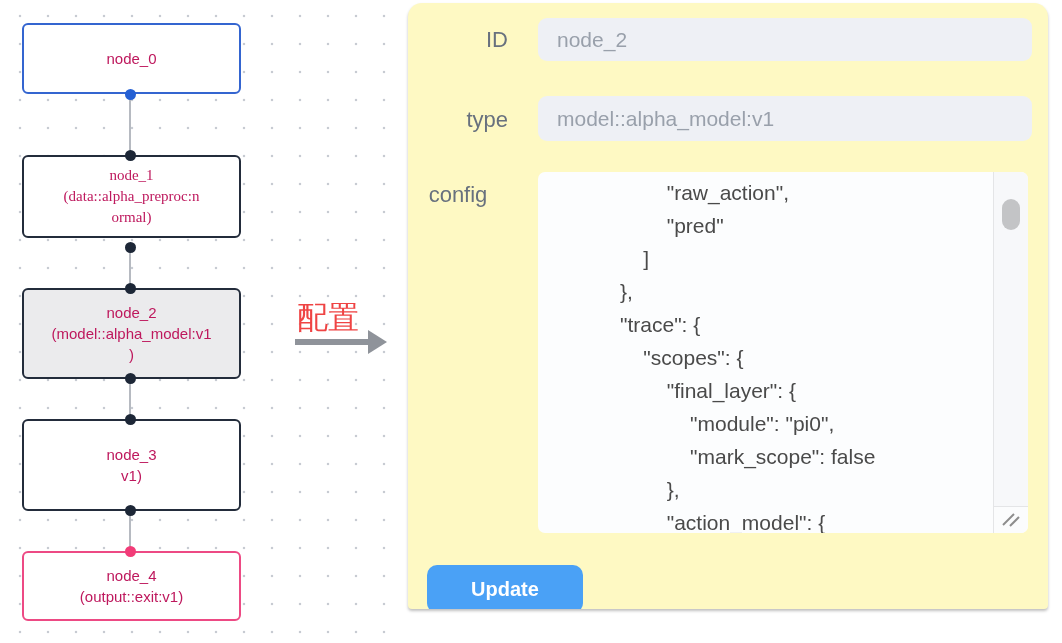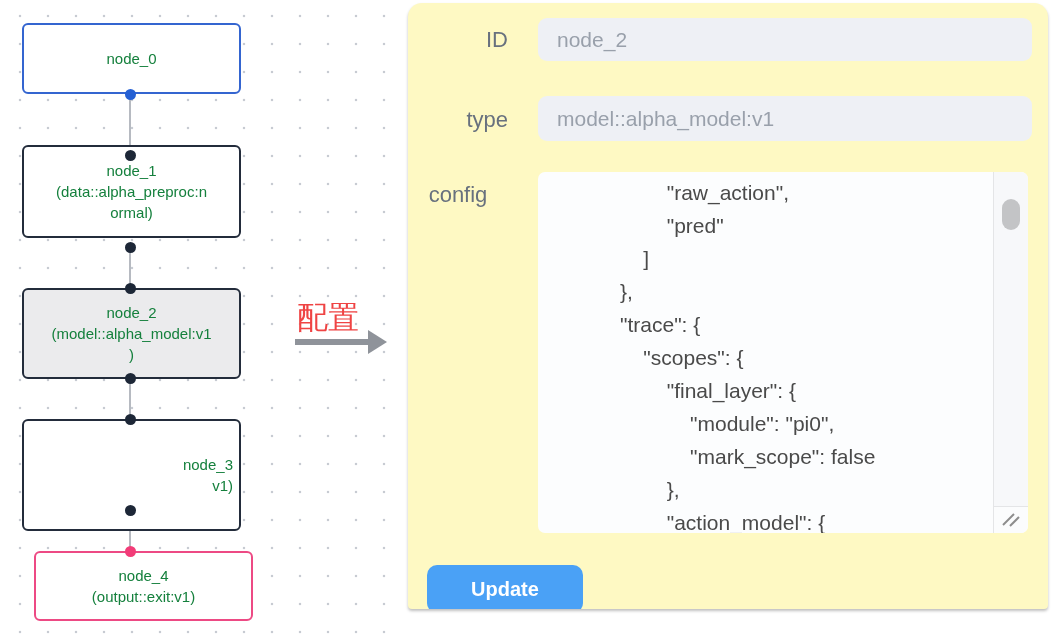--- a/index.html
+++ b/index.html
@@ -21,28 +21,28 @@
   .edge-1 { top:94px;  height:62px; }
   .edge-2 { top:247px; height:42px; }
   .edge-3 { top:378px; height:42px; }
   .edge-4 { top:510px; height:42px; }
 
   
   .node {
     position:absolute; left:22px; width:219px;
     background:#ffffff; border:2px solid #232c3b; border-radius:6px;
     display:flex; flex-direction:column; align-items:center; justify-content:center;
-    text-align:center; font-size:15px; line-height:21px; color:#15803d;
+    text-align:center; font-size:15px; line-height:21px; color:#be185d;
     padding:4px 6px; word-break:break-all;
   }
   .node-0 { top:23px;  height:71px; border-color:#3465d0; }
-  .node-1 { top:145px; height:93px; }
+  .node-1 { top:155px; height:83px;font-family:Liberation Serif, serif; }
   .node-2 { top:288px; height:91px; border-width:2.5px; background:#ebebed; }
-  .node-3 { top:419px; height:112px;align-items:flex-end; }
-  .node-4 { top:551px; height:70px; border-color:#ed4a84;margin-left:12px; }
+  .node-3 { top:419px; height:92px; }
+  .node-4 { top:551px; height:70px; border-color:#ed4a84; }
 
   
   .port { position:absolute; left:125px; width:11px; height:11px; border-radius:50%;
     background:#1d2737; }
   .port-blue { background:#2560d4; }
   .port-pink { background:#f23c78; }
   .p-n0-out { top:89px;  }
   .p-n1-in  { top:150px; } .p-n1-out { top:242px; }
   .p-n2-in  { top:283px; } .p-n2-out { top:373px; }
   .p-n3-in  { top:414px; } .p-n3-out { top:505px; }

